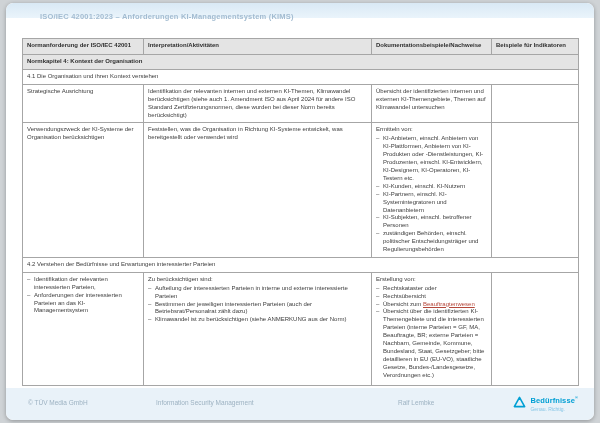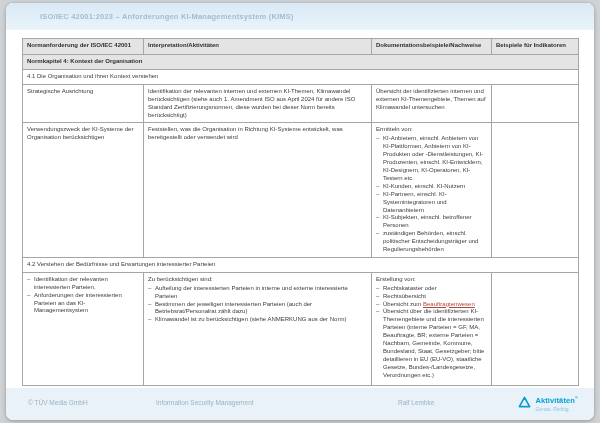--- a/index.html
+++ b/index.html
@@ -3,21 +3,21 @@
 <meta charset="utf-8">
 <style>
   * { margin:0; padding:0; box-sizing:border-box; }
   html,body { width:600px; height:423px; }
   body { background:#cfd3d6; font-family:"Liberation Sans", sans-serif; position:relative; }
   .page { position:absolute; left:6px; top:3px; width:588px; height:417px;
           background:#ffffff; border-radius:7px; overflow:hidden;
           box-shadow:0 1px 4px rgba(0,0,0,.3); }
 
   
-  .topband { position:absolute; left:0; top:0; right:0; height:27px;
+  .topband { position:absolute; left:0; top:0; right:0; height:15px;
              background:linear-gradient(#d9e9f5,#eaf4fb); border-radius:7px 7px 0 0; }
   .topband .title { position:absolute; left:34px; top:0; line-height:27px;
                     font-size:7.5px; font-weight:bold; color:#a3bcd1; letter-spacing:.2px; }
 
   
   table { position:absolute; left:16px; top:35px; width:556px;
           border-collapse:collapse; table-layout:fixed; }
   td { border:1px solid #a6a6a6; vertical-align:top; padding:3px 4px;
        font-size:6px; line-height:1.32; color:#3d3d3d; word-wrap:break-word; }
   tr.thead td { background:#e4e4e4; font-weight:bold; height:16px; color:#2e2e2e; }
@@ -123,19 +123,19 @@
 
   <div class="footer">
     <span class="ftext f-copy">© TÜV Media GmbH</span>
     <span class="ftext f-dept">Information Security Management</span>
     <span class="ftext f-auth">Ralf Lembke</span>
     <div class="logo">
       <svg viewBox="0 0 24 22">
         <path d="M12 2.5 L21.5 19.5 L2.5 19.5 Z" fill="none" stroke="#009fd4" stroke-width="3" stroke-linejoin="round"></path>
       </svg>
       <div class="brandtext">
-        <span class="brandline"><span>Aktivitäten</span><sup>®</sup></span>
+        <span class="brandline"><span>Bedürfnisse</span><sup>®</sup></span>
         <span class="tagline">Genau. Richtig.</span>
       </div>
     </div>
   </div>
 
 </div>
 
 </body></html>

